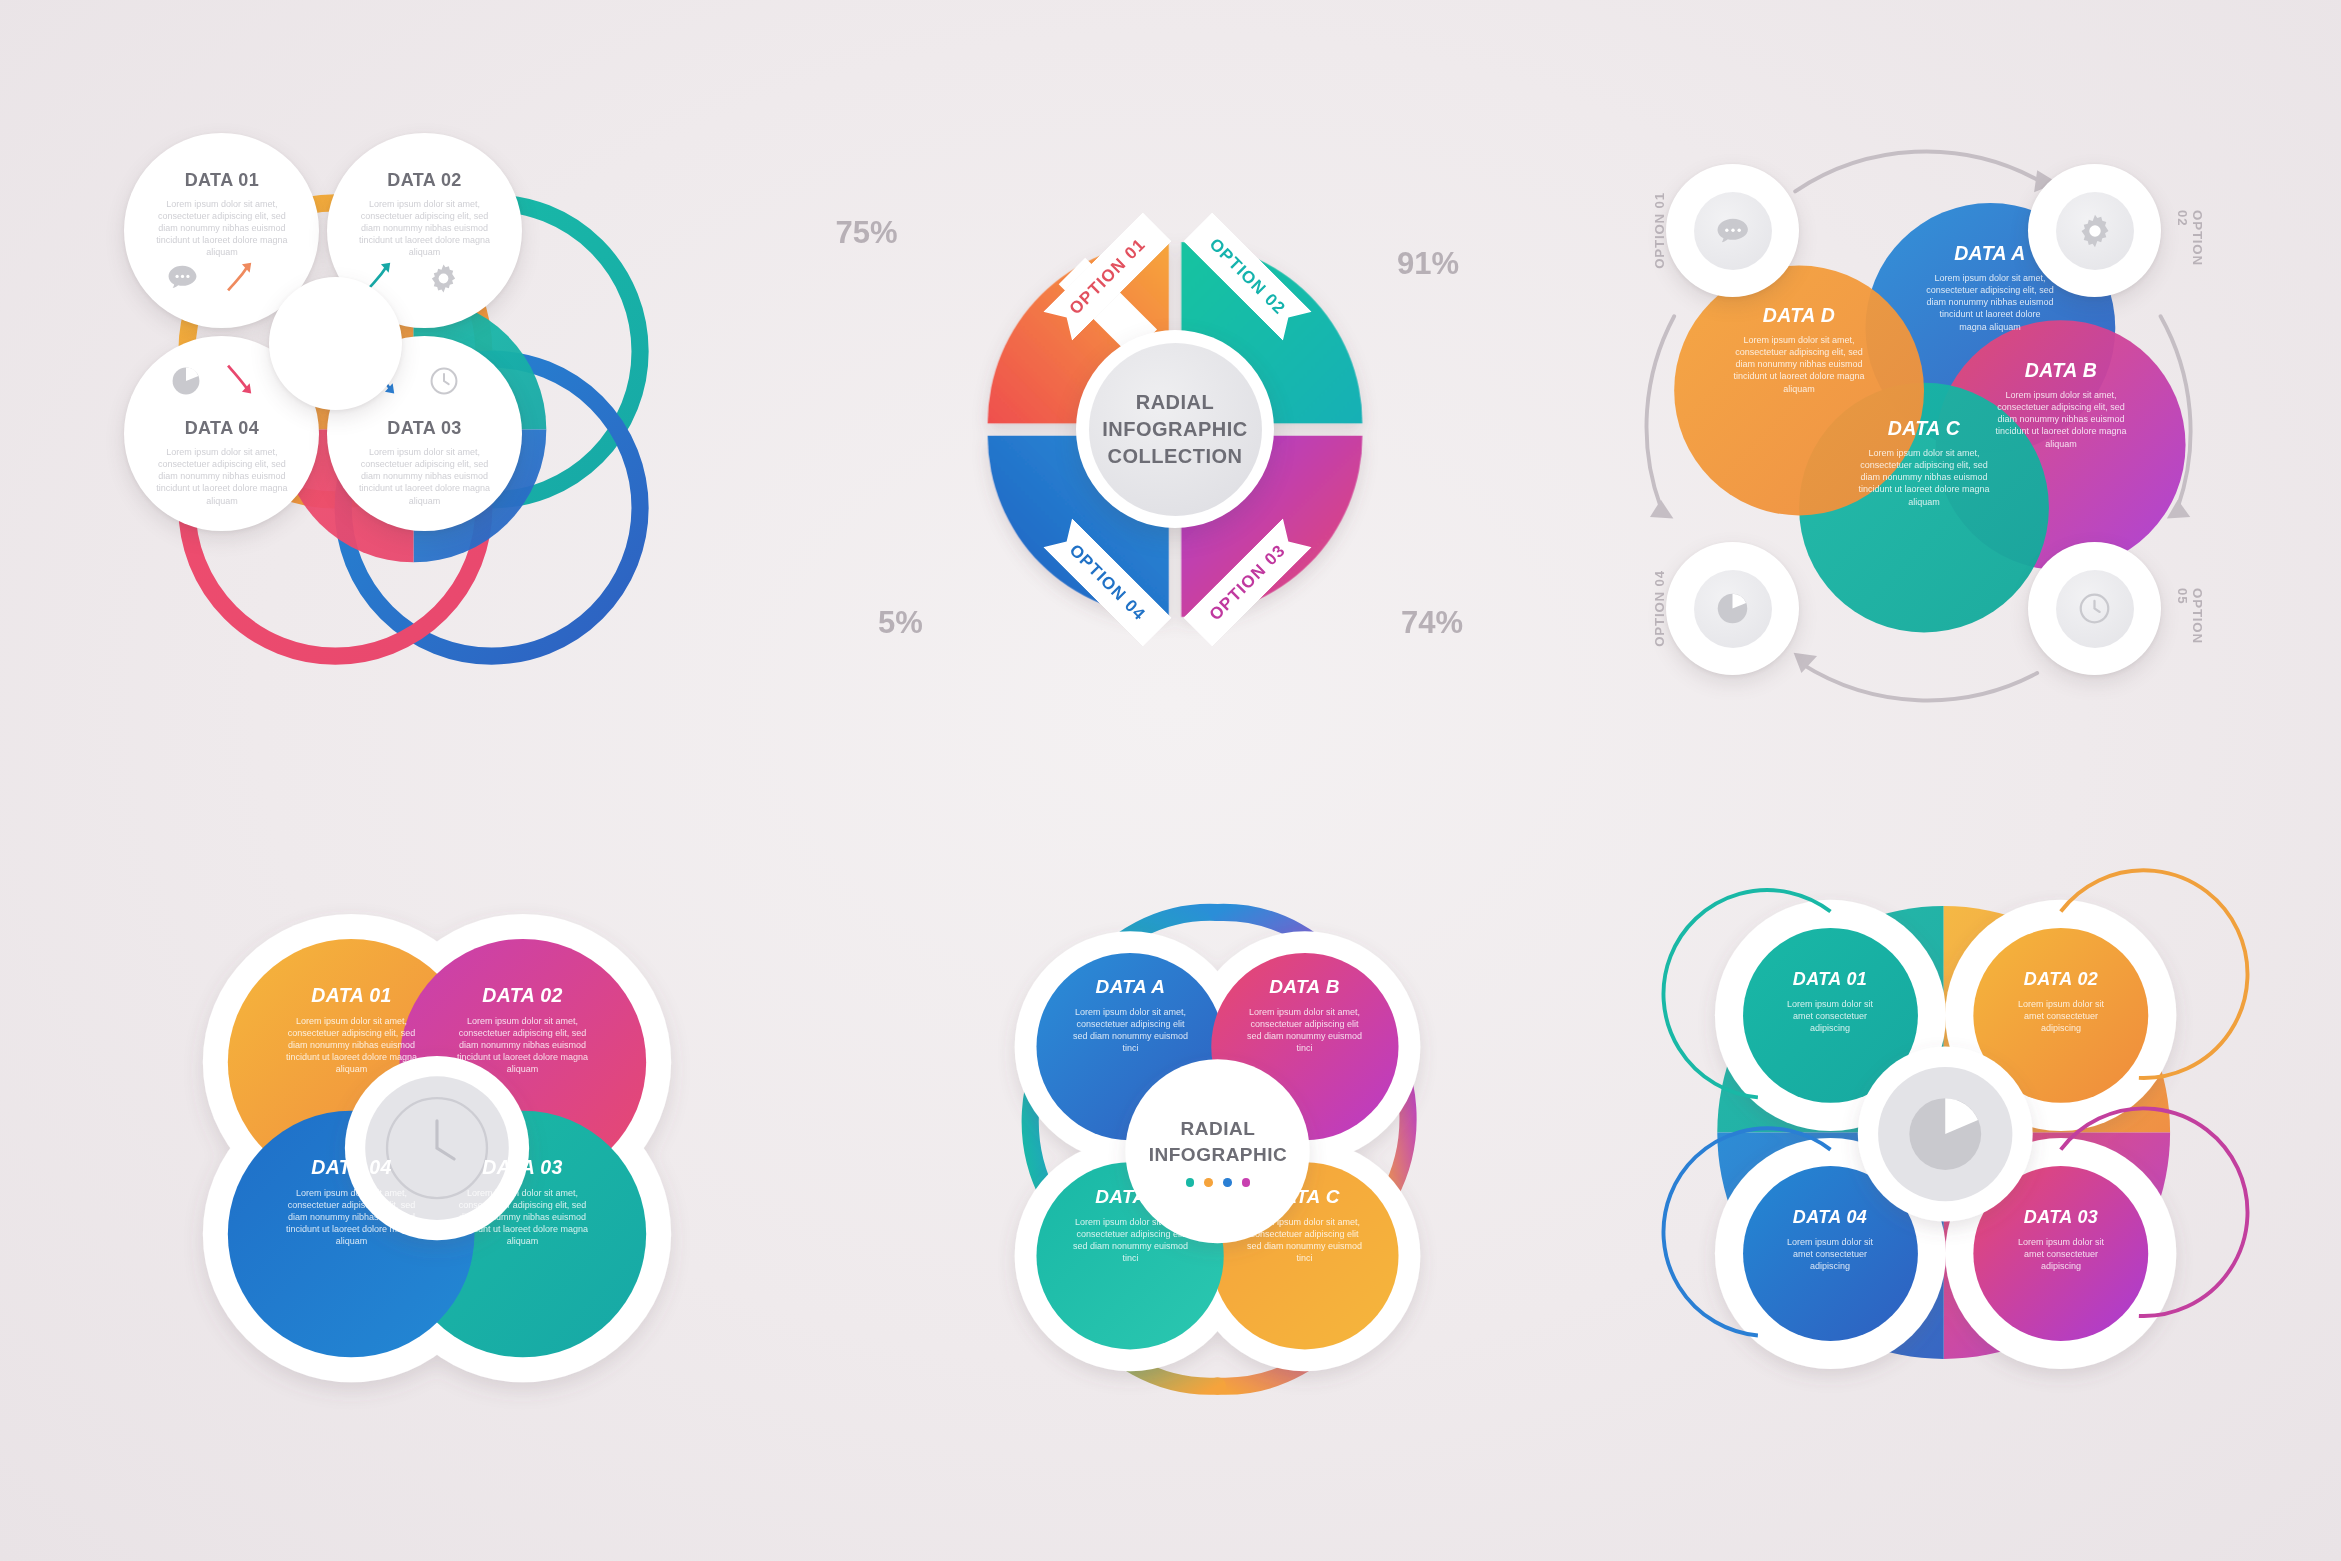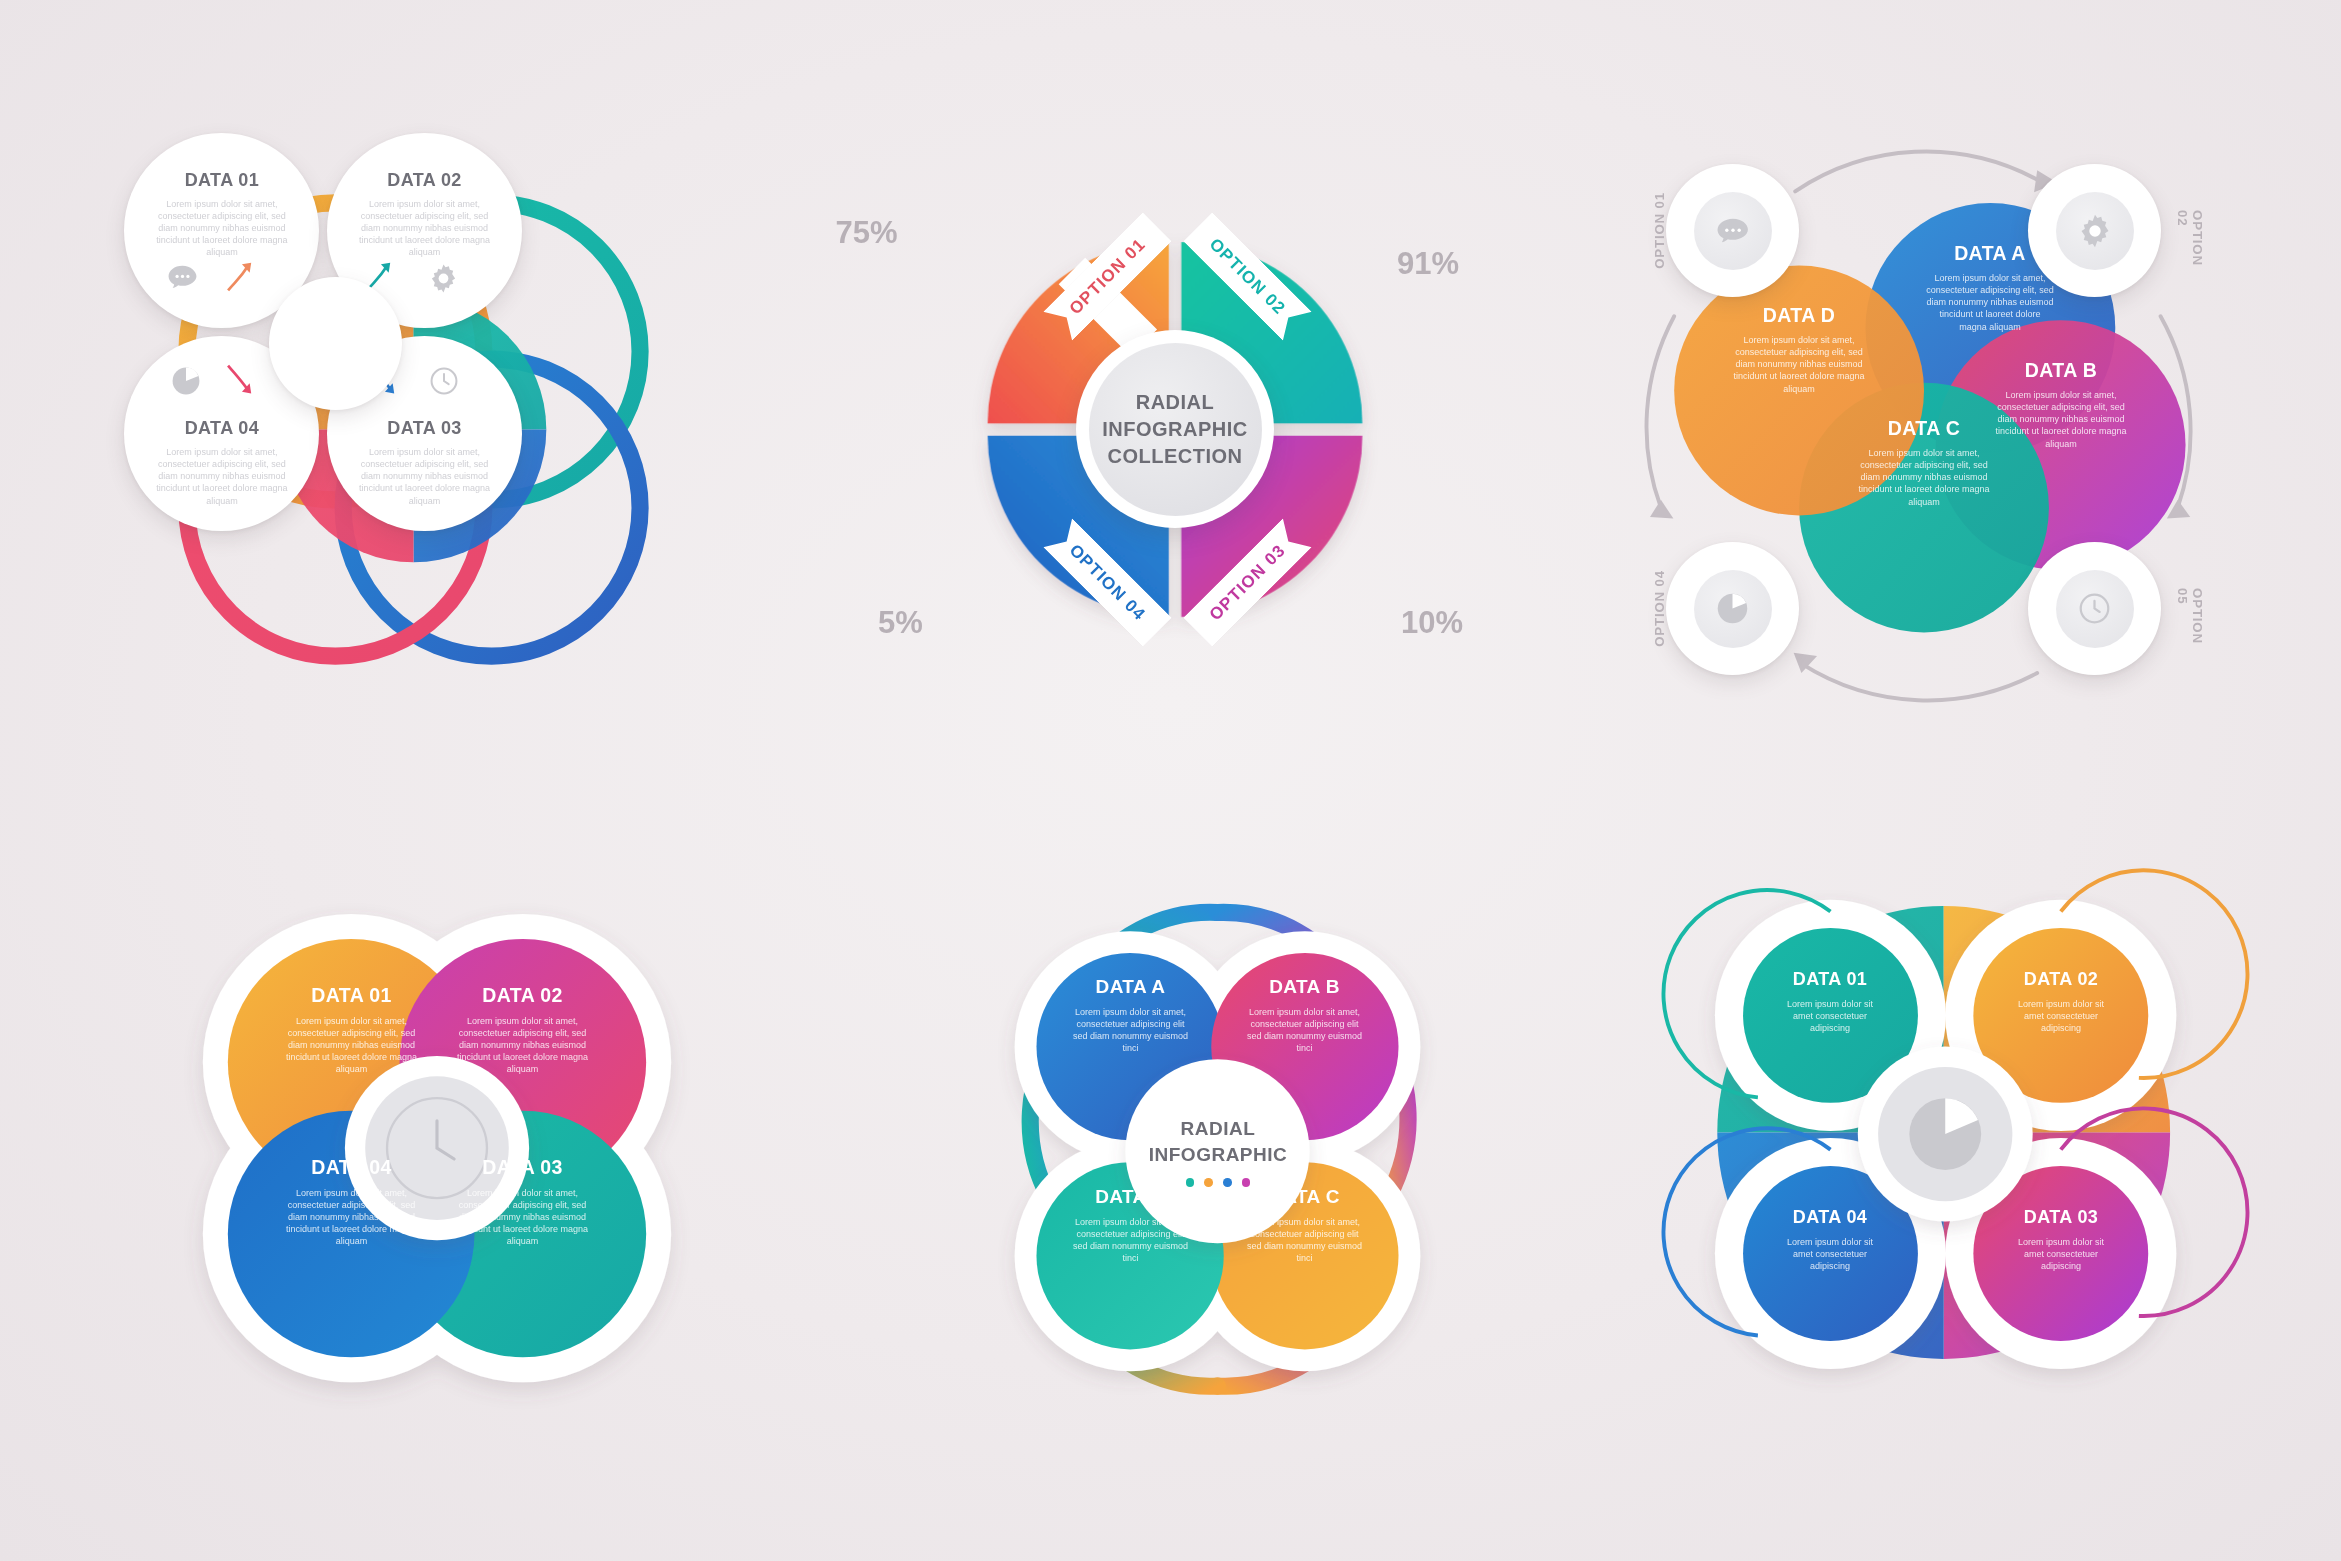--- a/index.html
+++ b/index.html
@@ -24,21 +24,21 @@
     font-weight: bold;
     letter-spacing: 0.4px;
     text-align: center;
   }
   .body-txt {
     text-align: center;
     line-height: 1.35;
   }
   .grey-ttl { color: #6f6f77; }
   .grey-body { color: #cfcfd4; }
-  .white-ttl { color: #fff; }
+  .white-ttl { color: #fff; font-style: italic; }
   .white-body { color: rgba(255,255,255,.82); }
 
   
   #p1 { left: 101px; top: 117px; width: 625px; height: 625px; }
 
   
   #p2 { left: 851px; top: 117px; width: 648px; height: 625px; }
 
   
   #p3 { left: 1600px; top: 117px; width: 648px; height: 625px; }
@@ -248,21 +248,21 @@
     </div>
     <div class="abs" style="left:326px; top:445px; width:141px; height:41px; transform:rotate(-45deg); background:#fff; box-shadow:0 3.1px 9.4px rgba(90,70,80,.14); clip-path: polygon(0 0, 100% 0, 91% 50%, 100% 100%, 0 100%);">
       <div class="ribbon-txt" style="font-size:17px; color:#c0399f; text-align:center; line-height:41px;">OPTION 03</div>
     </div>
     <div class="abs" style="left:186px; top:445px; width:141px; height:41px; transform:rotate(45deg); background:#fff; box-shadow:0 3.1px 9.4px rgba(90,70,80,.14); clip-path: polygon(0 0, 100% 0, 100% 100%, 0 100%, 9% 50%);">
       <div class="ribbon-txt" style="font-size:17px; color:#2172c6; text-align:center; line-height:41px;">OPTION 04</div>
     </div>
 
     <div class="abs pct" style="left:-15.6px; top:98px; font-size:31px;">75%</div>
     <div class="abs pct" style="left:546px; top:129px; font-size:31px;">91%</div>
-    <div class="abs pct" style="left:550px; top:488px; font-size:31px;">10%</div>
+    <div class="abs pct" style="left:550px; top:488px; font-size:31px;">74%</div>
     <div class="abs pct" style="left:27px; top:488px; font-size:31px;">5%</div>
   </div>
 
   <div class="abs" id="p3">
     <svg width="648" height="625" viewBox="0 0 830 800">
       <defs>
         <linearGradient id="g3a" x1="0" y1="0" x2="0.8" y2="1">
             <stop offset="0" stop-color="#2a8ed8"></stop>
             <stop offset="1" stop-color="#2f5fc0"></stop>
           </linearGradient>

